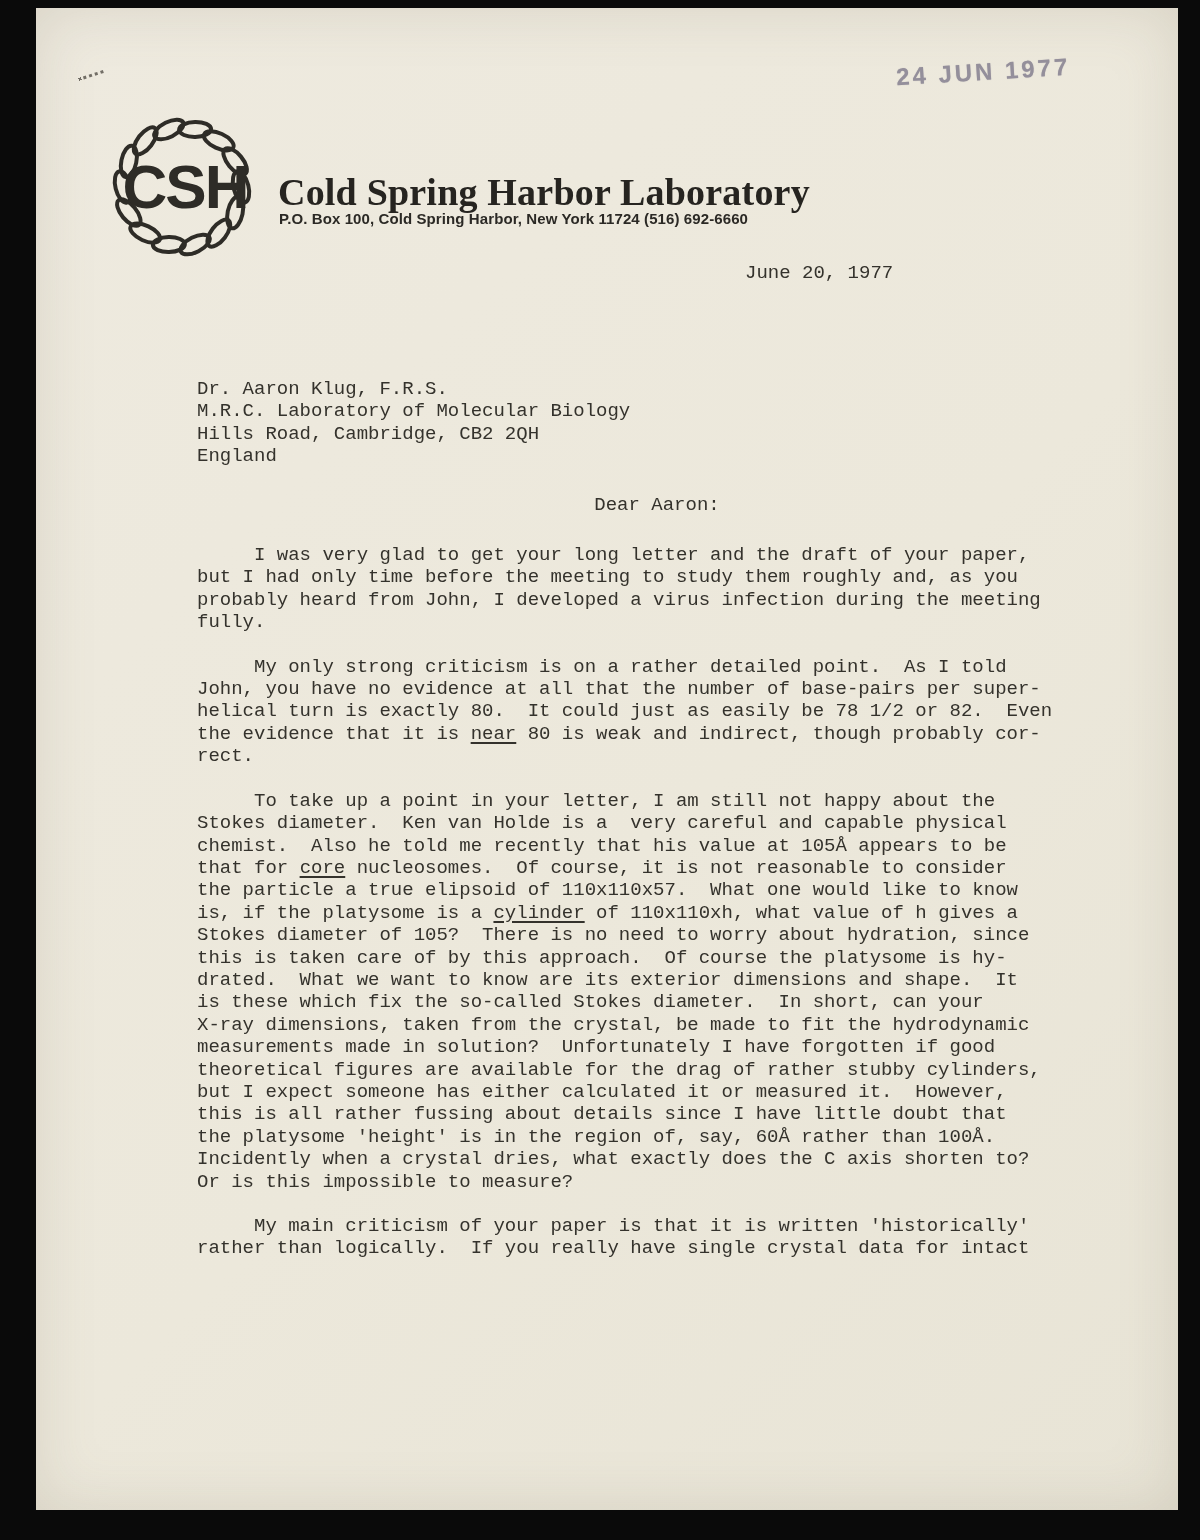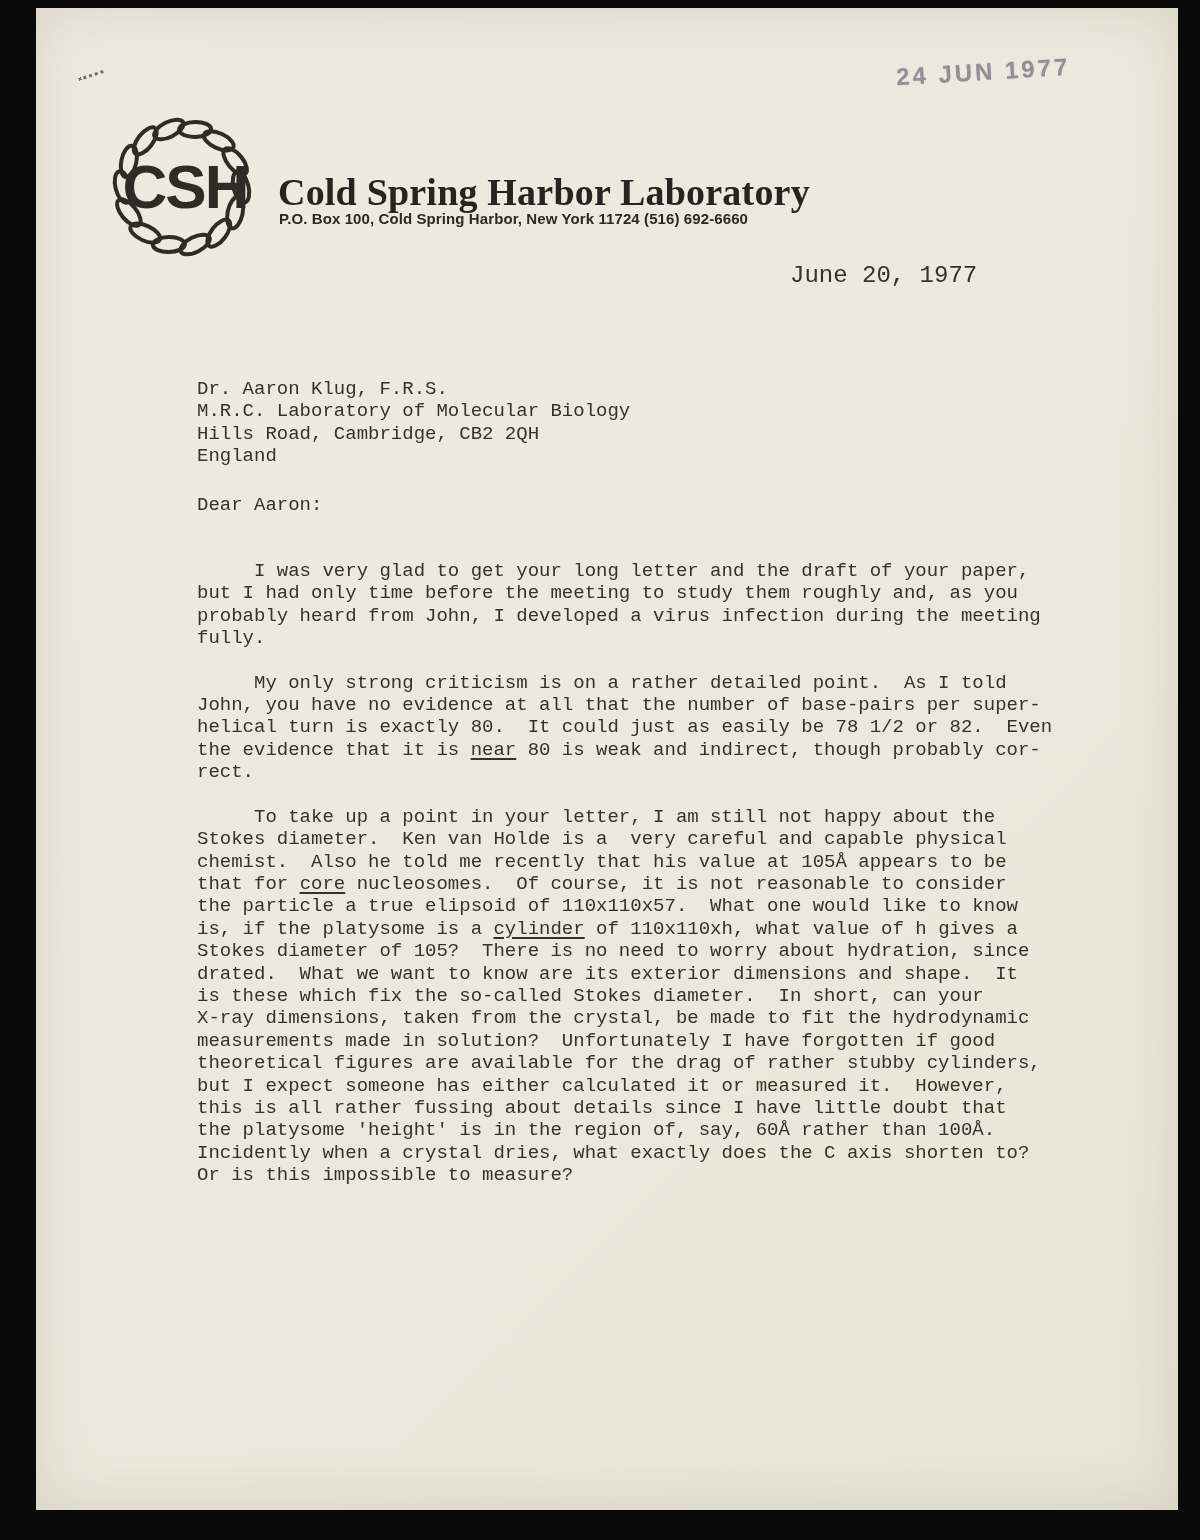--- a/index.html
+++ b/index.html
@@ -82,40 +82,40 @@
     left: 243px;
     top: 202px;
     font-family: "Liberation Sans", sans-serif;
     font-weight: 700;
     font-size: 15px;
     color: #2b2925;
     letter-spacing: 0.1px;
   }
   .typed-date {
     position: absolute;
-    left: 754px;
+    left: 709px;
     top: 254px;
     font-family: "Liberation Mono", monospace;
-    font-size: 24px;
+    font-size: 19px;
     color: #34322c;
     white-space: pre;
   }
   .letter-body {
     position: absolute;
     left: 161px;
     top: 370px;
     width: 920px;
     font-family: "Liberation Mono", monospace;
     font-size: 19px;
     line-height: 22.4px;
     color: #34322c;
   }
   .line { white-space: pre; }
   .recipient { margin-bottom: 26px; }
-  .salutation { margin-bottom: 44px; white-space: pre; }
+  .salutation { margin-bottom: 28px; white-space: pre; text-align: center; }
   .para { margin-bottom: 22px; }
   .u {
     text-decoration: underline;
     text-decoration-thickness: 1.5px;
     text-underline-offset: 3px;
   }
 </style>
 </head>
 <body>
 
@@ -174,27 +174,32 @@
           <div class="line"><span>rect.</span></div>
         </div>
         <div class="para">
           <div class="line"><span>     To take up a point in your letter, I am still not happy about the</span></div>
           <div class="line"><span>Stokes diameter.  Ken van Holde is a  very careful and capable physical</span></div>
           <div class="line"><span>chemist.  Also he told me recently that his value at 105Å appears to be</span></div>
           <div class="line"><span>that for </span><span class="u">core</span><span> nucleosomes.  Of course, it is not reasonable to consider</span></div>
           <div class="line"><span>the particle a true elipsoid of 110x110x57.  What one would like to know</span></div>
           <div class="line"><span>is, if the platysome is a </span><span class="u">cylinder</span><span> of 110x110xh, what value of h gives a</span></div>
           <div class="line"><span>Stokes diameter of 105?  There is no need to worry about hydration, since</span></div>
+          <div class="line"><span>this is taken care of by this approach.  Of course the platysome is hy-</span></div>
           <div class="line"><span>drated.  What we want to know are its exterior dimensions and shape.  It</span></div>
           <div class="line"><span>is these which fix the so-called Stokes diameter.  In short, can your</span></div>
           <div class="line"><span>X-ray dimensions, taken from the crystal, be made to fit the hydrodynamic</span></div>
           <div class="line"><span>measurements made in solution?  Unfortunately I have forgotten if good</span></div>
           <div class="line"><span>theoretical figures are available for the drag of rather stubby cylinders,</span></div>
           <div class="line"><span>but I expect someone has either calculated it or measured it.  However,</span></div>
           <div class="line"><span>this is all rather fussing about details since I have little doubt that</span></div>
           <div class="line"><span>the platysome 'height' is in the region of, say, 60Å rather than 100Å.</span></div>
           <div class="line"><span>Incidently when a crystal dries, what exactly does the C axis shorten to?</span></div>
           <div class="line"><span>Or is this impossible to measure?</span></div>
         </div>
+        <div class="para">
+          <div class="line"><span>     My main criticism of your paper is that it is written 'historically'</span></div>
+          <div class="line"><span>rather than logically.  If you really have single crystal data for intact</span></div>
+        </div>
       </div>
   </div>
 
 </div>
 
 </body></html>

